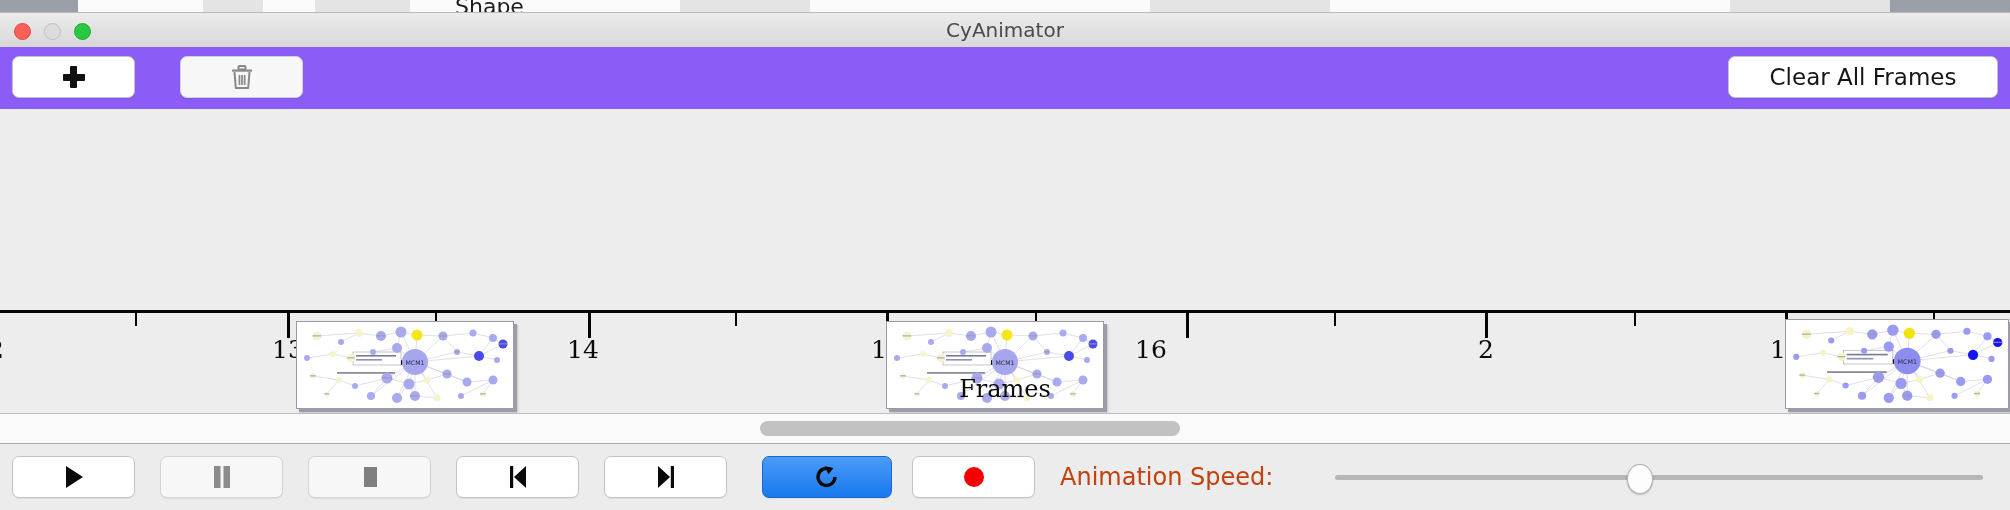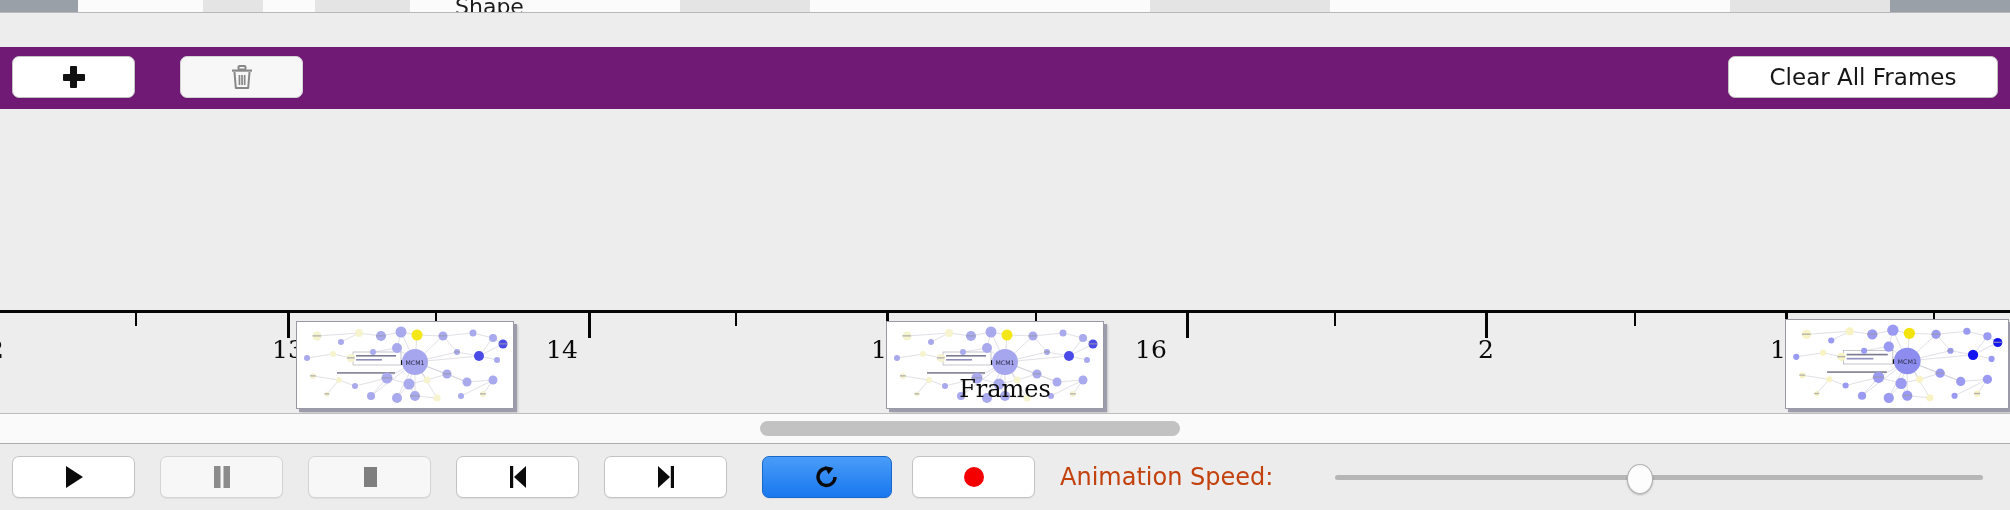--- a/index.html
+++ b/index.html
@@ -42,21 +42,21 @@
   .win-title {
     position: absolute; left: 0; top: 0; width: 2010px; height: 34px;
     line-height: 34px; text-align: center;
     font-size: 20px; color: #4a4a4a;
     font-family: "DejaVu Sans", "Liberation Sans", sans-serif;
   }
 
   
   .toolbar {
     position: absolute; left: 0; top: 47px; width: 2010px; height: 62px;
-    background: #701a75;
+    background: #8b5cf6;
     border-bottom: 1px solid #c4c4c4;
   }
   .btn {
     position: absolute; box-sizing: border-box;
     border: 1px solid #c3c3c3; border-radius: 7px;
     background: #ffffff;
     display: flex; align-items: center; justify-content: center;
     box-shadow: 0 1px 1px rgba(0,0,0,0.06);
   }
   .btn.disabled { background: #f7f7f7; border-color: #d3d3d3; }
@@ -176,20 +176,28 @@
     <div class="bg-seg" style="left:970px;width:180px;"></div>
     <div class="bg-seg mid" style="left:1150px;width:180px;"></div>
     <div class="bg-seg" style="left:1330px;width:200px;"></div>
     <div class="bg-seg" style="left:1530px;width:200px;"></div>
     <div class="bg-seg mid" style="left:1730px;width:160px;"></div>
     <div class="bg-seg dark" style="left:1890px;width:120px;"></div>
     <div class="bg-text">Shape</div>
     <div class="bg-bot-line"></div>
   </div>
 
+  <div class="titlebar">
+    <div class="tl-dots">
+      <div class="dot red"></div>
+      <div class="dot gray"></div>
+      <div class="dot green"></div>
+    </div>
+    <div class="win-title">CyAnimator</div>
+  </div>
 
   <div class="toolbar">
     <div class="btn btn-add">
       <span class="plus-icon"></span>
     </div>
     <div class="btn btn-trash disabled">
       <svg class="ico" width="26" height="28" viewBox="0 0 26 28">
         <rect x="3" y="6.5" width="20" height="2.2" fill="#888"></rect>
         <rect x="9.5" y="3" width="7" height="3.5" rx="1" fill="none" stroke="#888" stroke-width="2"></rect>
         <path d="M5.5 9 L6.8 25 L19.2 25 L20.5 9" fill="none" stroke="#888" stroke-width="2" stroke-linejoin="round"></path>
@@ -203,21 +211,21 @@
 
   <div class="timeline">
     <div class="axis-line"></div>
     <div id="ticks-container">
         <div class="tick-label" style="left: -12px;">12</div>
         <div class="tick minor" style="left: 135px;"></div>
         <div class="tick major" style="left: 287px;"></div>
         <div class="tick-label" style="left: 288px;">13</div>
         <div class="tick minor" style="left: 435px;"></div>
         <div class="tick major" style="left: 588px;"></div>
-        <div class="tick-label" style="left: 562px; text-align: right;">14</div>
+        <div class="tick-label" style="left: 583px; text-align: right;">14</div>
         <div class="tick minor" style="left: 735px;"></div>
         <div class="tick major" style="left: 886px;"></div>
         <div class="tick-label" style="left: 887px;">15</div>
         <div class="tick minor" style="left: 1035px;"></div>
         <div class="tick major" style="left: 1186px;"></div>
         <div class="tick-label" style="left: 1151px;">16</div>
         <div class="tick minor" style="left: 1334px;"></div>
         <div class="tick major" style="left: 1485px;"></div>
         <div class="tick-label" style="left: 1486px;">2</div>
         <div class="tick minor" style="left: 1634px;"></div>

